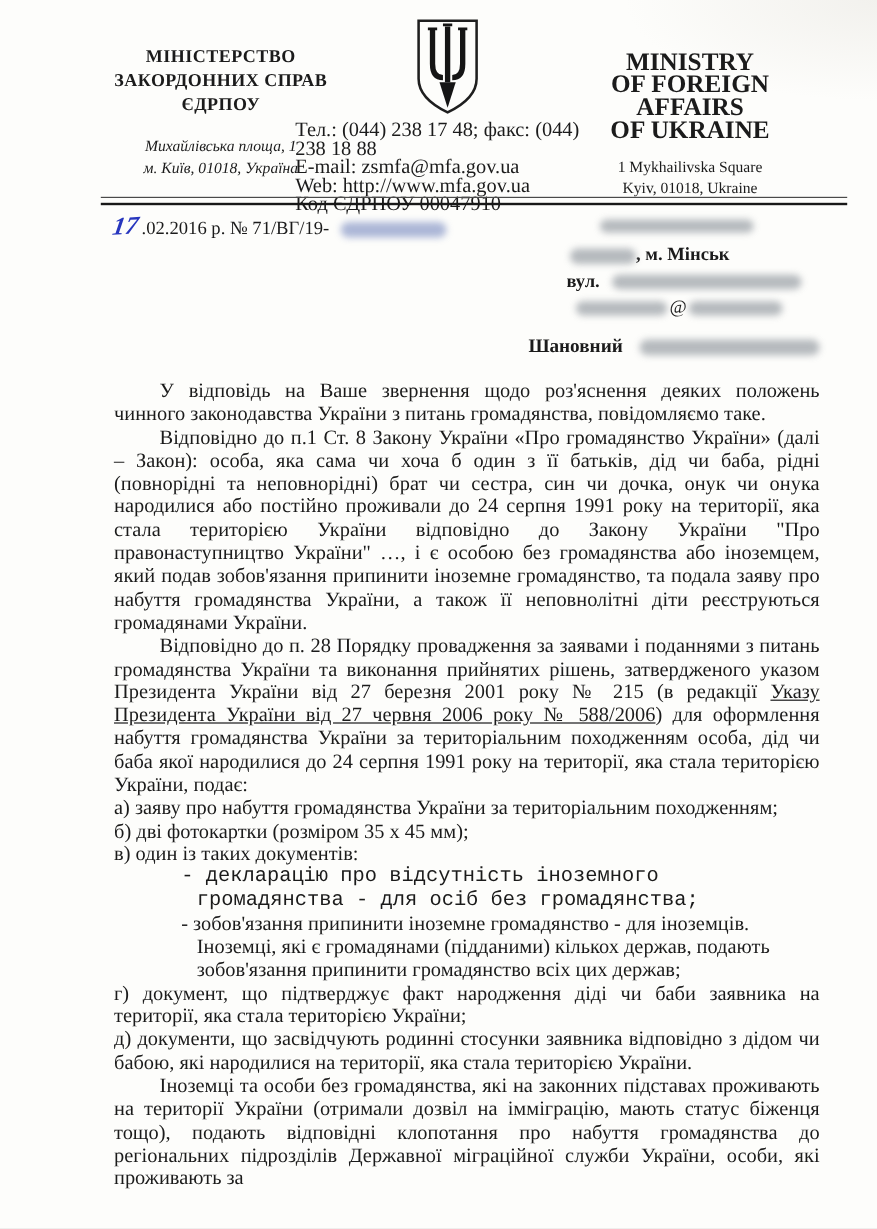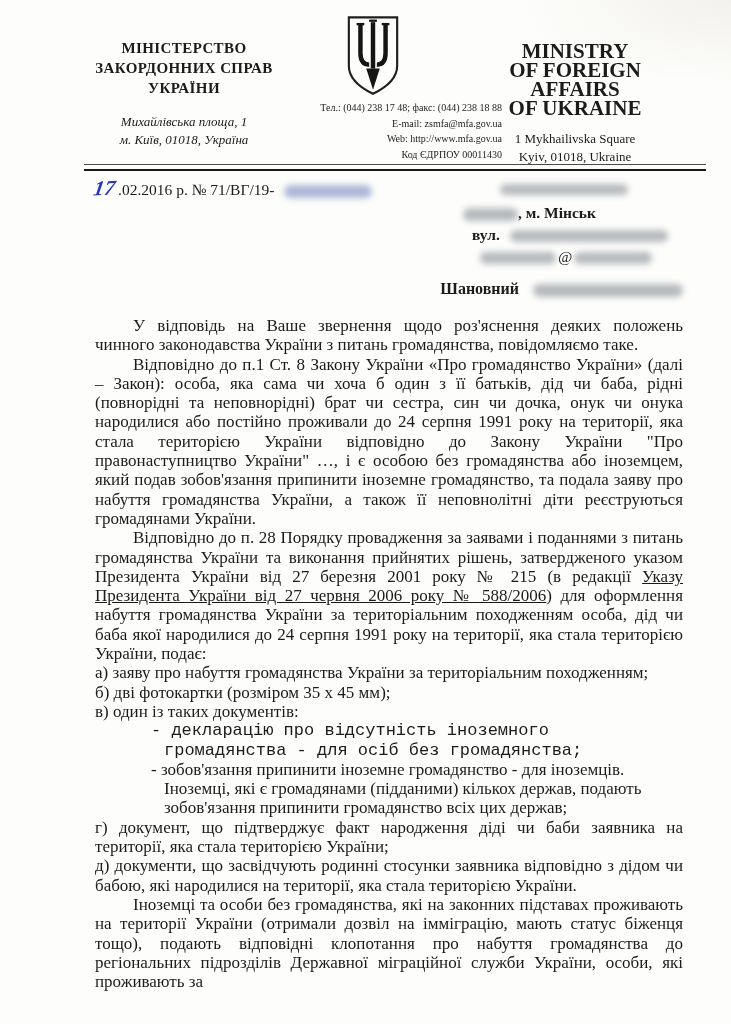--- a/index.html
+++ b/index.html
@@ -8,21 +8,21 @@
     background:#fdfdfb;
     background-image:radial-gradient(ellipse 300px 120px at 100% 0%, #f2f1ed 0%, rgba(253,253,251,0) 70%);
     font-family:"Liberation Serif","DejaVu Serif",serif;
     color:#1b1b1b; overflow:hidden;
   }
   
   .hdr-left{position:absolute;left:66px;top:38px;width:236px;text-align:center;}
   .hdr-left .t{font-weight:bold;font-size:15px;line-height:20px;letter-spacing:.4px;}
   .hdr-left .a{margin-top:15px;font-size:13px;line-height:18px;font-style:italic;}
   .emblem{position:absolute;left:344px;top:13px;width:58px;height:86px;}
-  .contact{position:absolute;left:246px;top:100px;width:256px;text-align:right;font-size:10px;line-height:15.5px;}
+  .contact{position:absolute;left:246px;top:100px;width:256px;text-align:left;font-size:17px;line-height:15.5px;}
   .hdr-right{position:absolute;left:466px;top:42px;width:218px;text-align:center;}
   .hdr-right .t{font-weight:bold;font-size:21px;line-height:19px;}
   .hdr-right .a{margin-top:12px;font-size:13px;line-height:18px;}
   .rule{position:absolute;left:84px;top:164px;width:622px;height:4px;
         border-top:1px solid #4a4a4a;border-bottom:2px solid #181818;}
   
   .refline{position:absolute;left:94px;top:176px;font-size:15.5px;white-space:nowrap;}
   .hand{color:#2736be;font-size:21px;font-style:italic;font-weight:bold;
         display:inline-block;transform:skewX(-12deg) rotate(-3deg);margin-right:3px;}
   .redact{display:inline-block;border-radius:7px;filter:blur(3px);opacity:.72;
@@ -44,21 +44,21 @@
 </style>
 </head>
 <body>
 
 <div class="page">
 
   <div class="hdr-left">
     <div class="t">
       <div>МІНІСТЕРСТВО</div>
       <div>ЗАКОРДОННИХ СПРАВ</div>
-      <div>УКРАЇНИ</div>
+      <div>ЄДРПОУ</div>
     </div>
     <div class="a">
       <div>Михайлівська площа, 1</div>
       <div>м. Київ, 01018, Україна</div>
     </div>
   </div>
 
   <svg class="emblem" viewBox="0 0 60 88" aria-hidden="true">
     <path d="M5,4 H55 V54 Q55,71 30,83 Q5,71 5,54 Z" fill="none" stroke="#1f1f1f" stroke-width="2.2"></path>
     <g fill="none" stroke="#151515" stroke-width="4.6">
@@ -71,21 +71,21 @@
       <path d="M13,11 h8"></path>
         <path d="M39,11 h8"></path>
         <path d="M26,7.5 h8"></path>
     </g>
   </svg>
 
   <div class="contact">
     <div>Тел.: (044) 238 17 48; факс: (044) 238 18 88</div>
     <div>E-mail: zsmfa@mfa.gov.ua</div>
     <div>Web: http://www.mfa.gov.ua</div>
-    <div>Код ЄДРПОУ 00011430</div>
+    <div>Код ЄДРПОУ 00047910</div>
   </div>
 
   <div class="hdr-right">
     <div class="t">
       <div>MINISTRY</div>
       <div>OF FOREIGN AFFAIRS</div>
       <div>OF UKRAINE</div>
     </div>
     <div class="a">
       <div>1 Mykhailivska Square</div>
@@ -97,21 +97,21 @@
 
   <div class="refline">
     <span class="hand">17</span><span>.02.2016 р. № 71/ВГ/19-</span>
     <span class="redact blue" style="width:88px;height:13px;margin-left:6px;"></span>
   </div>
 
   <div>
     <div class="rec-row" style="left:500px;top:179px;">
       <span class="redact" style="width:128px;height:11px;"></span>
     </div>
-    <div class="rec-row" style="left:463px;top:204px;">
+    <div class="rec-row" style="left:475px;top:204px;">
       <span class="redact" style="width:55px;height:13px;"></span><span>, м. Мінськ</span>
     </div>
     <div class="rec-row" style="left:472px;top:226px;">
       <span>вул.</span>
       <span class="redact" style="width:158px;height:12px;margin-left:6px;"></span>
     </div>
     <div class="rec-row" style="left:480px;top:248px;font-weight:normal;">
       <span class="redact" style="width:76px;height:12px;"></span><span style="font-style:italic;margin:0 2px;">@</span><span class="redact" style="width:78px;height:12px;"></span>
     </div>
   </div>

